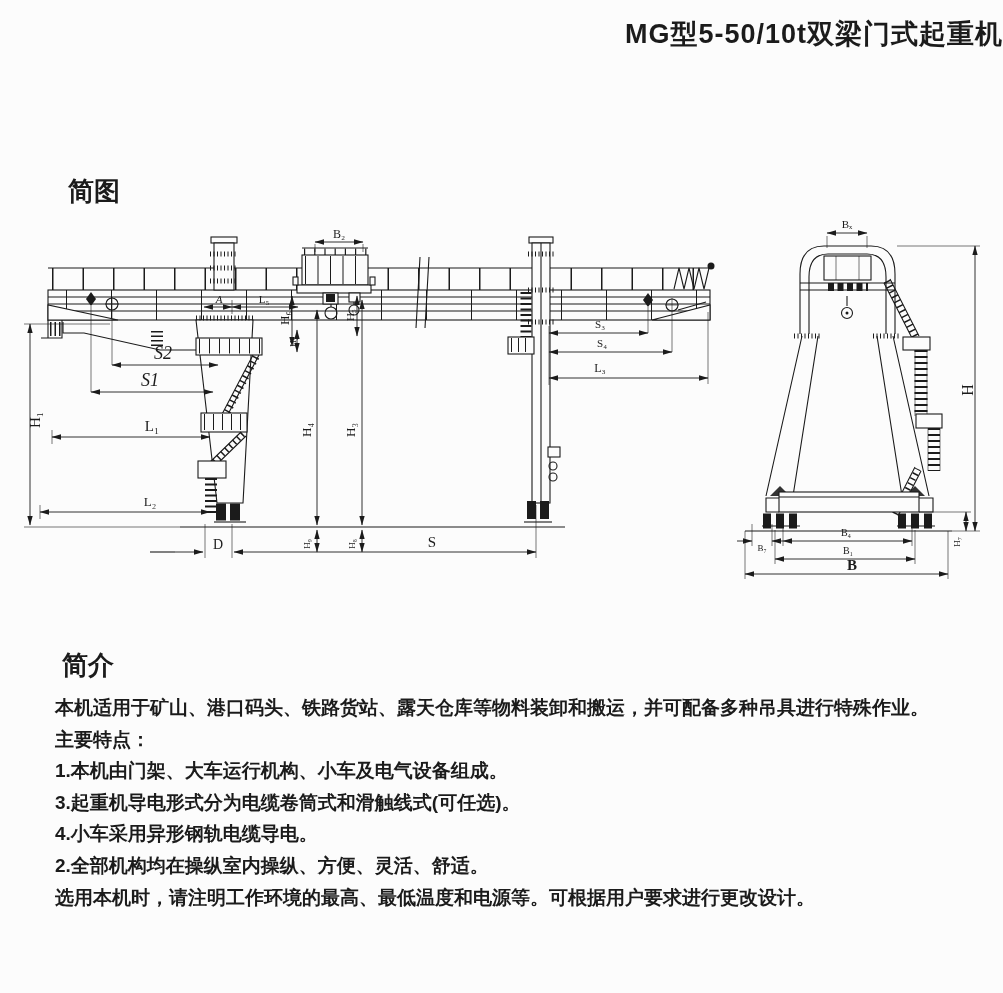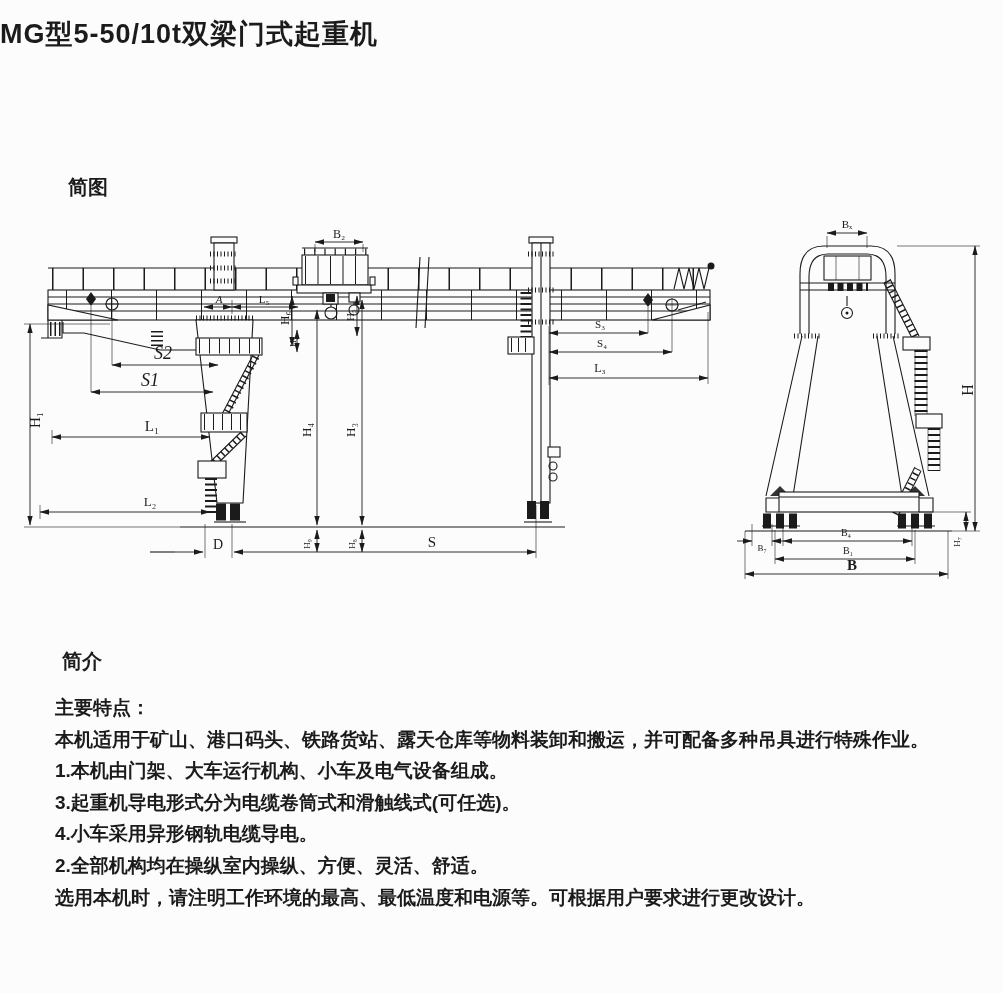--- a/index.html
+++ b/index.html
@@ -1,20 +1,20 @@
 <!DOCTYPE html>
 <html><head>
 <meta charset="utf-8">
 <style>
   html,body{margin:0;padding:0;background:#e8e8e8;}
   .page{position:relative;width:1003px;height:993px;background:#fcfcfc;overflow:hidden;
         font-family:"Liberation Sans",sans-serif;color:#1b1b1b;}
-  .title{position:absolute;top:16px;left:0;width:100%;text-align:left;
+  .title{position:absolute;top:16px;left:0;width:100%;text-align:right;
          font-size:27px;font-weight:bold;letter-spacing:1px;}
-  .sec-head{position:absolute;font-size:20px;font-weight:bold;}
+  .sec-head{position:absolute;font-size:26px;font-weight:bold;}
   .head-sketch{top:174px;left:68px;}
   .head-intro{top:648px;left:55px;margin-left:7px;}
   .intro{position:absolute;top:692px;left:55px;width:935px;font-size:19px;font-weight:bold;}
   .intro p{margin:0;line-height:31.6px;white-space:nowrap;}
   svg{position:absolute;top:0;left:0;}
   .ln{fill:none;stroke:#1b1b1b;stroke-width:1.1;}
   .thin{fill:none;stroke:#1b1b1b;stroke-width:0.6;}
   .fw{fill:#fcfcfc;stroke:#1b1b1b;stroke-width:1.1;}
   .fd{fill:#1b1b1b;stroke:none;}
   .tick{fill:none;stroke:#1b1b1b;}
@@ -243,22 +243,22 @@
       <line class="dim" x1="775" y1="559" x2="915" y2="559" stroke-width="0.8"></line>
       <text class="dl" x="848" y="554" font-size="10">B₁</text>
       <line class="dim" x1="745" y1="574" x2="948" y2="574"></line>
       <text class="dl" x="852" y="570" font-size="15" font-weight="bold">B</text>
     </g>
   </svg>
 
   <div class="sec-head head-intro">简介</div>
 
   <div class="intro">
+    <p>本机适用于矿山、港口码头、铁路货站、露天仓库等物料装卸和搬运，并可配备多种吊具进行特殊作业。</p>
     <p>主要特点：</p>
-    <p>本机适用于矿山、港口码头、铁路货站、露天仓库等物料装卸和搬运，并可配备多种吊具进行特殊作业。</p>
     <p>1.本机由门架、大车运行机构、小车及电气设备组成。</p>
     <p>3.起重机导电形式分为电缆卷筒式和滑触线式(可任选)。</p>
     <p>4.小车采用异形钢轨电缆导电。</p>
     <p>2.全部机构均在操纵室内操纵、方便、灵活、舒适。</p>
     <p>选用本机时，请注明工作环境的最高、最低温度和电源等。可根据用户要求进行更改设计。</p>
   </div>
 
 </div>
 
 </body></html>

